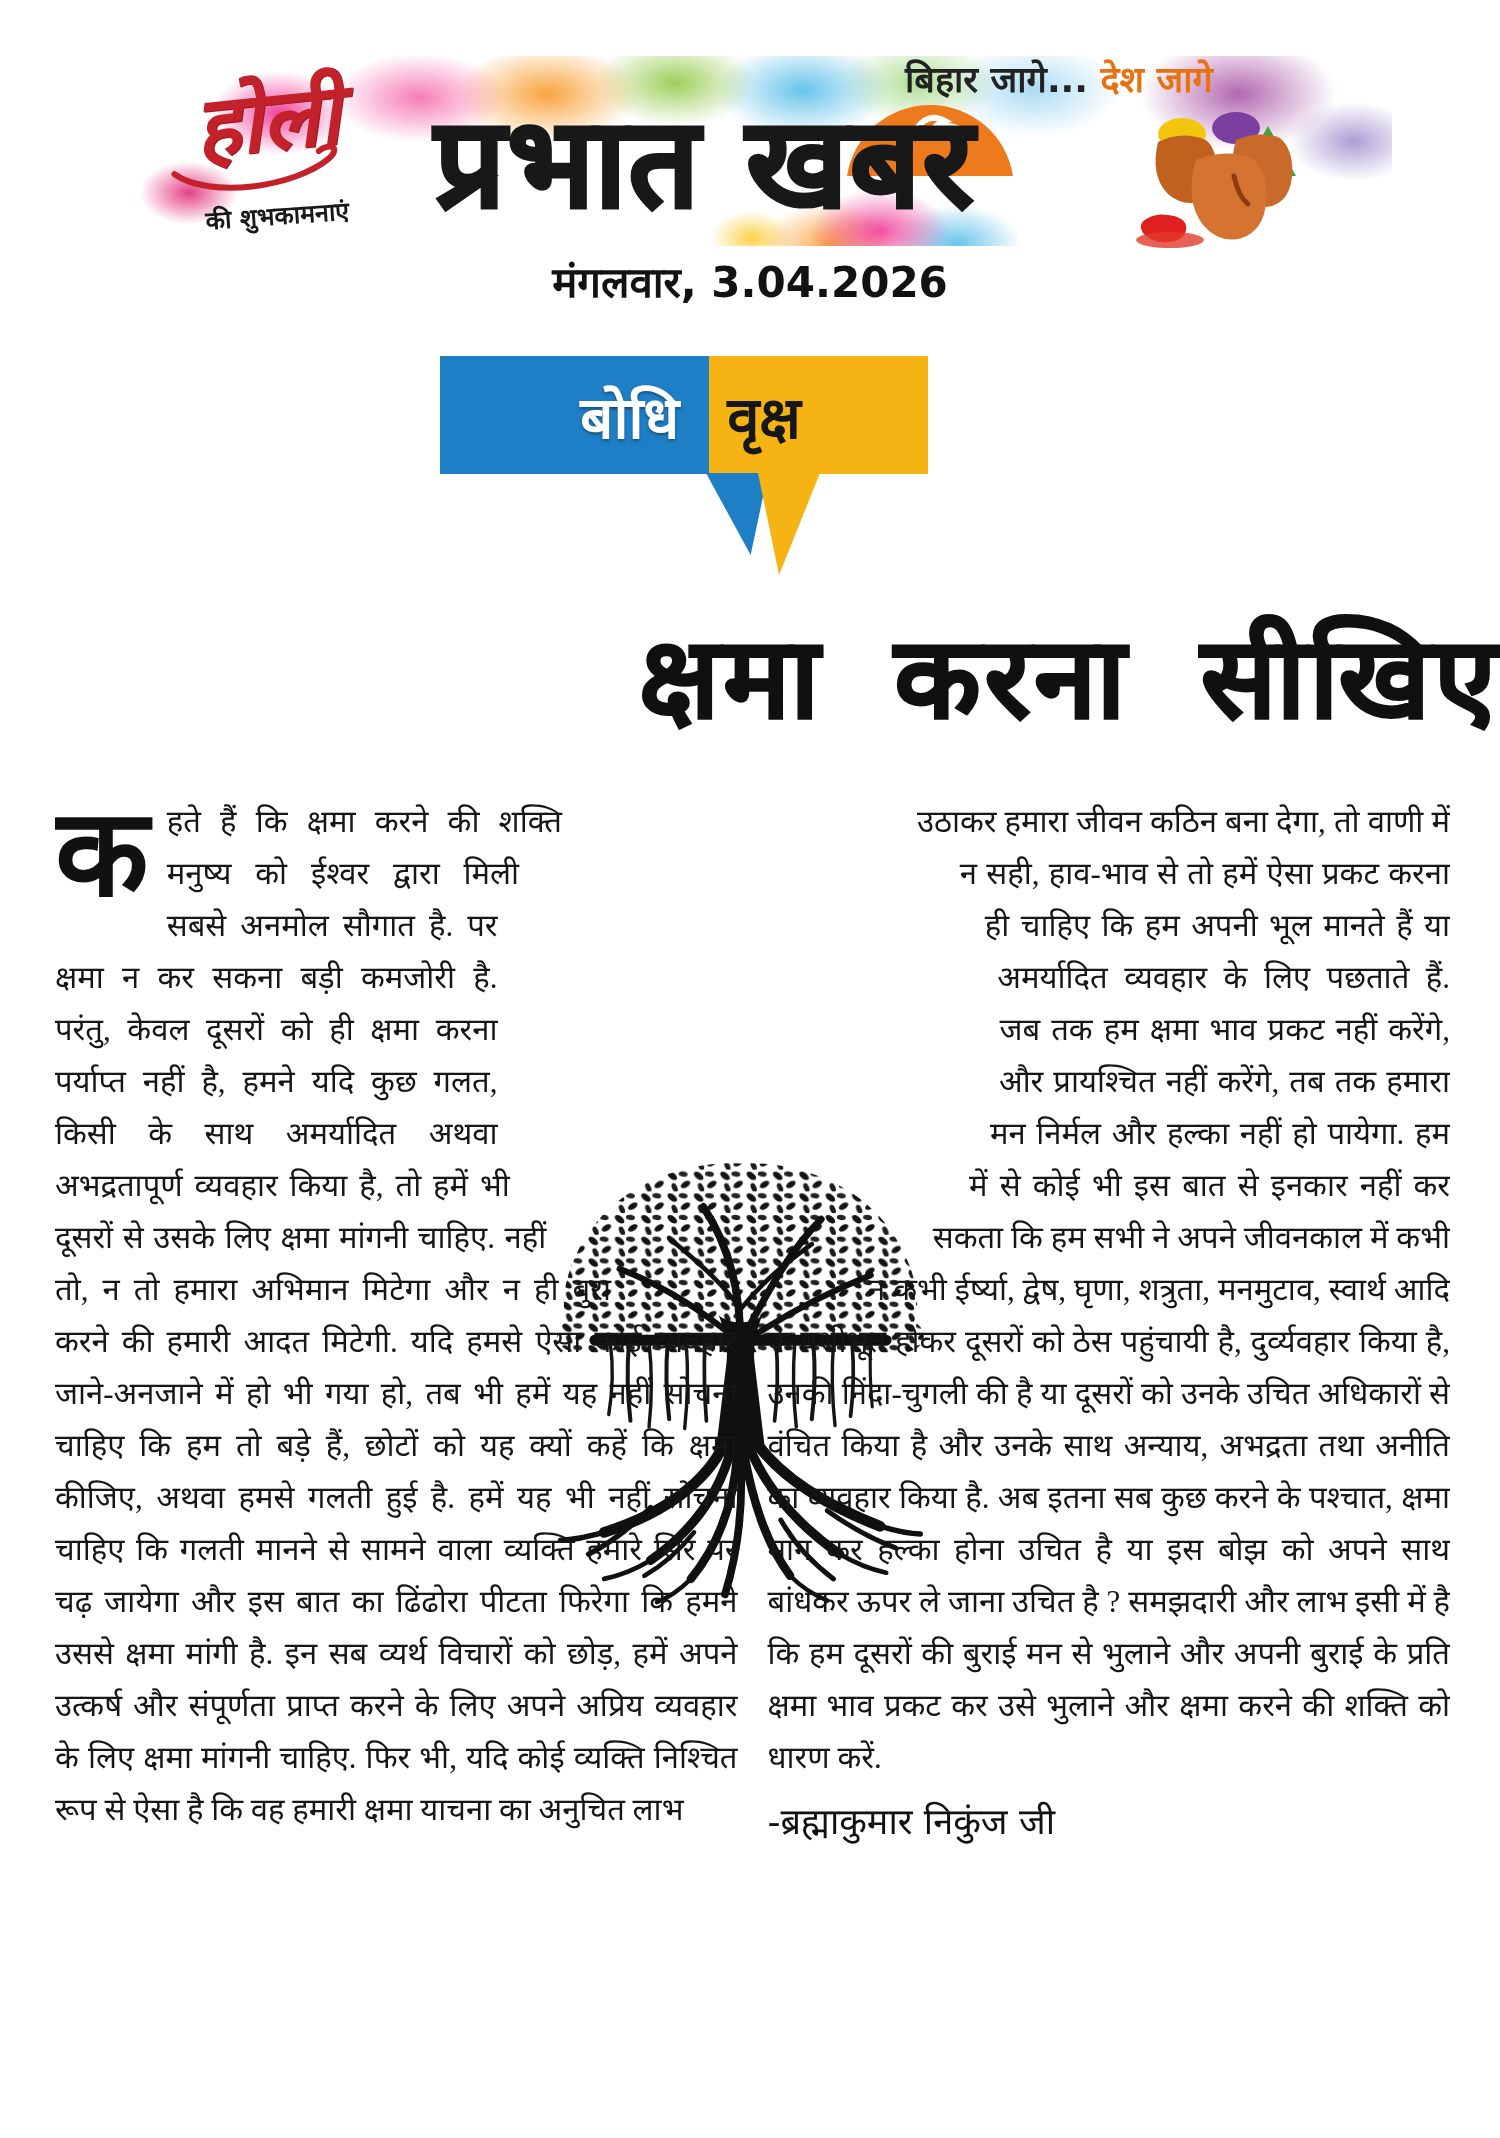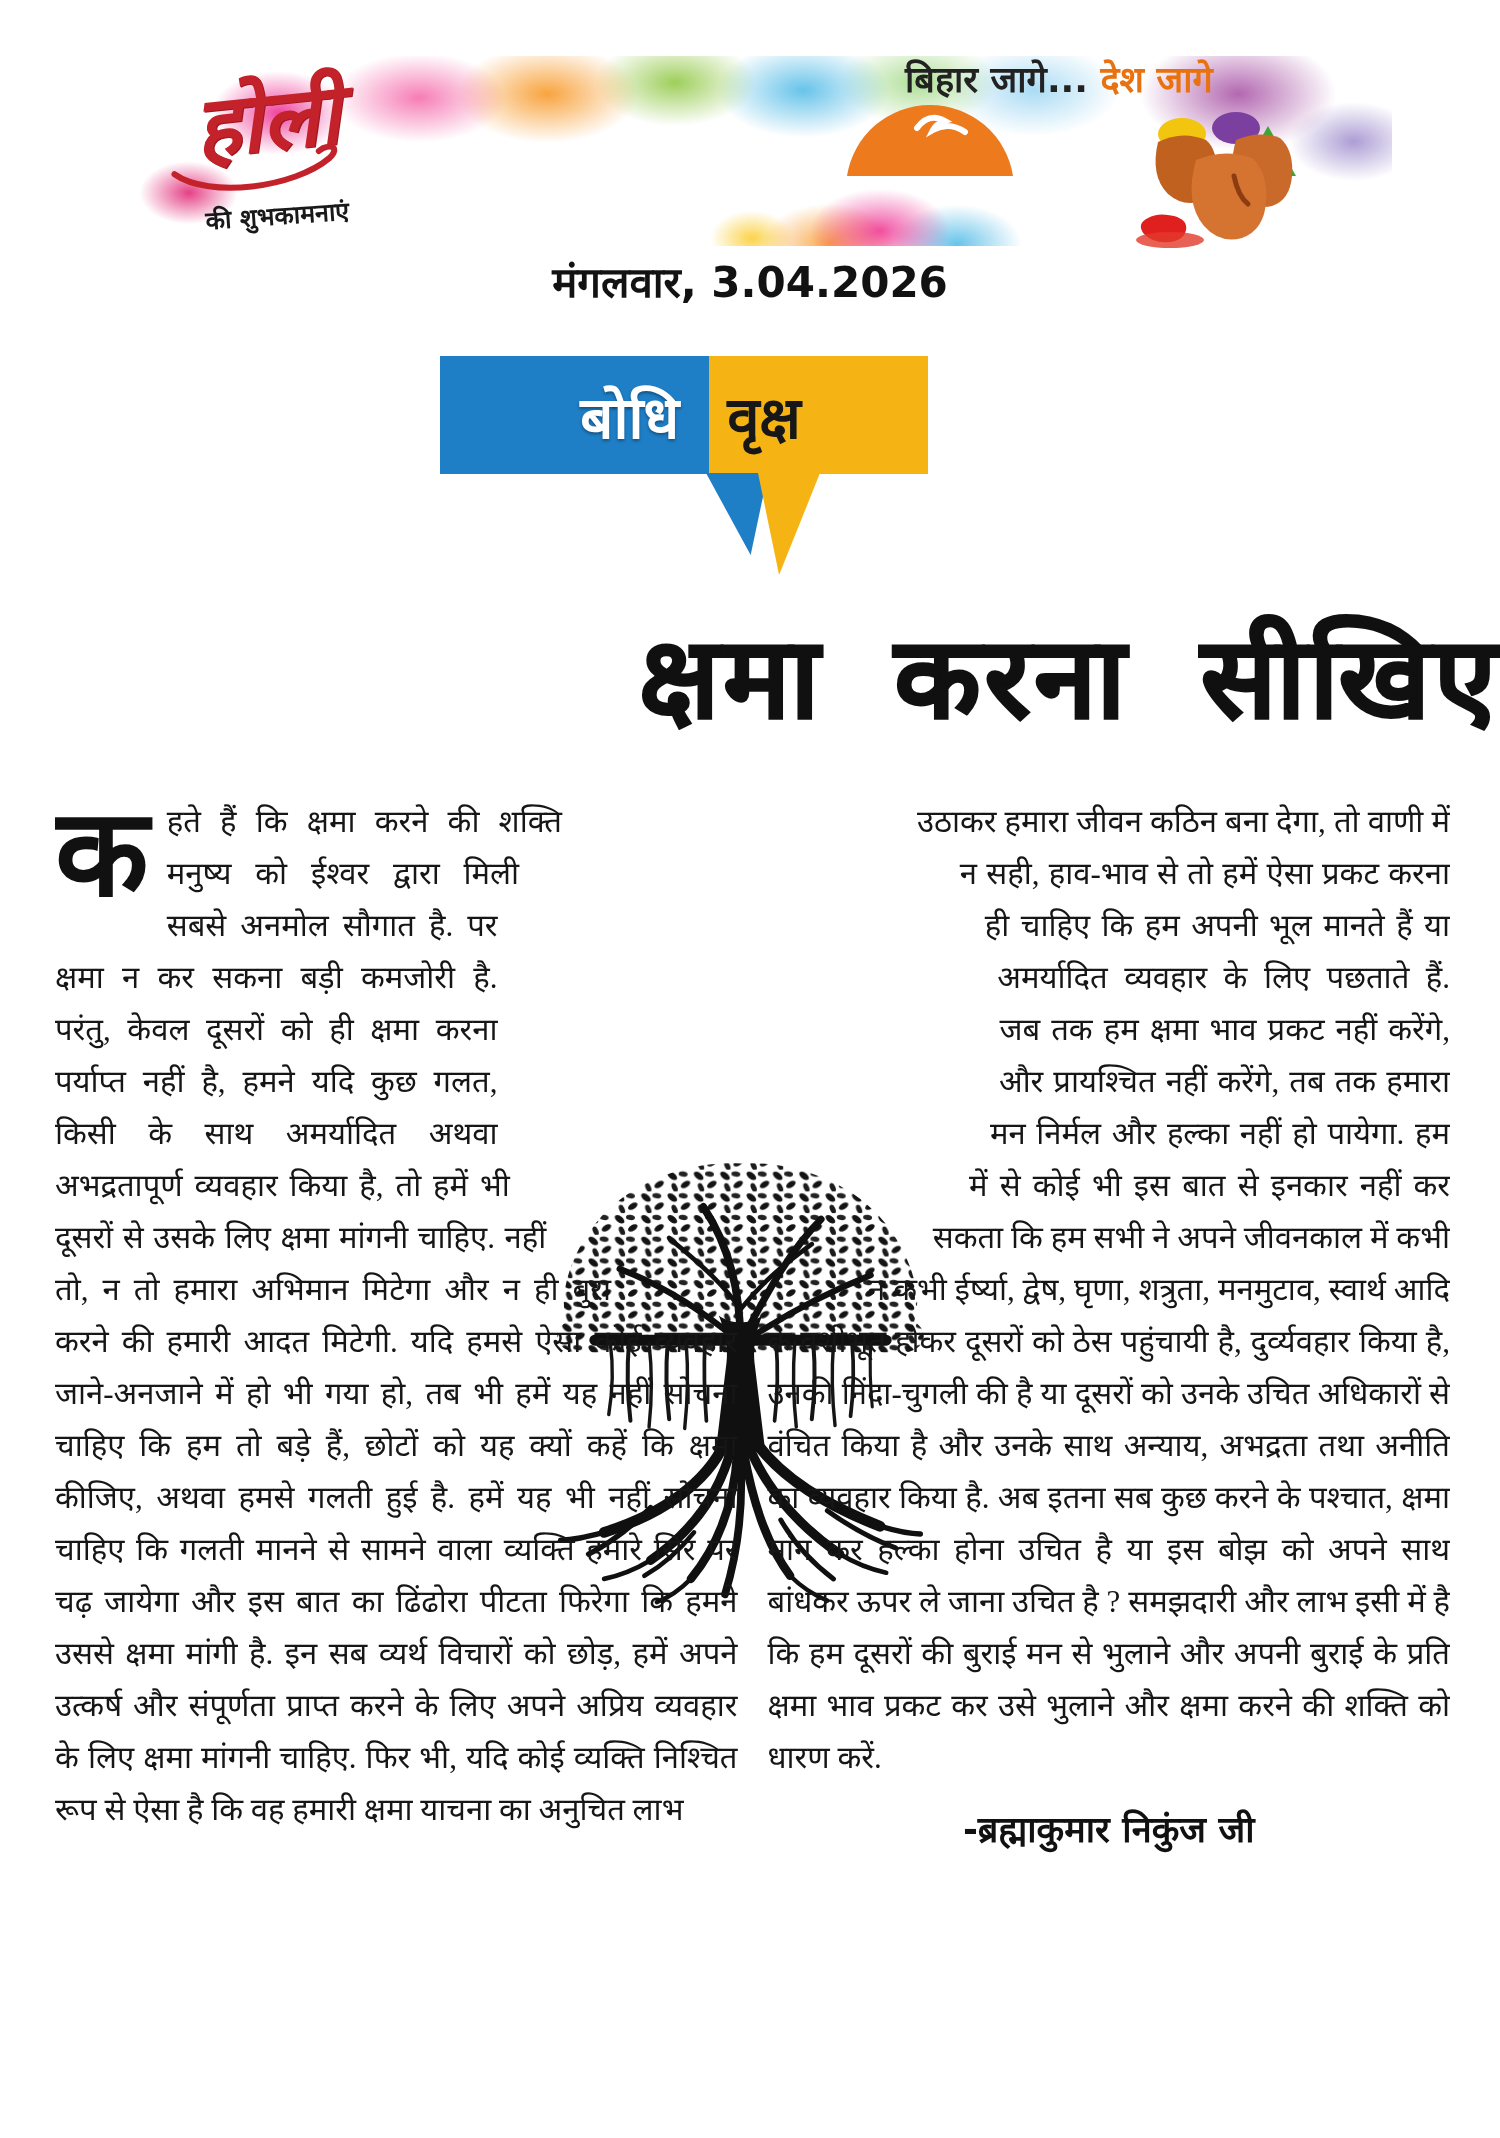--- a/index.html
+++ b/index.html
@@ -116,22 +116,22 @@
   }
   .wrap-left {
     float:right; width:240px; height:485px; margin-top:342px;
     shape-outside:circle(250px at 242px 242px); shape-margin:10px;
   }
   .wrap-right {
     float:left; width:240px; height:485px; margin-top:342px;
     shape-outside:circle(250px at -28px 242px); shape-margin:10px;
   }
   .byline {
-    text-align:center; font-family:"DejaVu Sans",sans-serif; font-weight:700;
-    font-size:36px; margin-top:20px; color:#111;
+    text-align:left; font-family:"DejaVu Sans",sans-serif; font-weight:400;
+    font-size:36px; margin-top:12px; color:#111;
   }
 
   .tree-wrap { position:absolute; left:508px; top:1148px; width:465px; height:465px; z-index:1; }
 </style>
 </head>
 <body>
 
 <div class="page">
 
   <div class="splash"></div>
@@ -142,20 +142,21 @@
       <path d="M12 14 C 44 42 130 40 168 14 C 180 5 170 -2 158 6" stroke="#c3222b" stroke-width="6" fill="none" stroke-linecap="round"></path>
     </svg>
     <div class="holi-subtitle">की शुभकामनाएं</div>
   </div>
 
   <svg class="sun-bird" width="170" height="94" viewBox="0 0 170 94">
     <path d="M2 94 A 84 84 0 0 1 168 94 Z" fill="#ee7a1e"></path>
     <path d="M72 46 q12 -16 28 -7 q-9 3 -12 9 q16 -9 32 2" stroke="#ffffff" stroke-width="6" fill="none" stroke-linecap="round"></path>
   </svg>
 
+  <div class="logo">प्रभात खबर</div>
 
   <div class="tagline">
     <span class="t1">बिहार जागे...</span><span class="t2"> देश जागे</span>
   </div>
 
   <svg class="pots" width="200" height="160" viewBox="0 0 200 160">
     <path d="M150 36 L178 86 L122 86 Z" fill="#3fa437"></path>
     <ellipse cx="118" cy="38" rx="24" ry="16" fill="#7b3fa0"></ellipse>
     <ellipse cx="64" cy="44" rx="24" ry="16" fill="#f2c50f"></ellipse>
     <path d="M40 52 q-8 34 10 52 q14 12 30 8 q16 -6 18 -28 q2 -24 -10 -34 q-24 -10 -48 2 Z" fill="#c0611f"></path>

